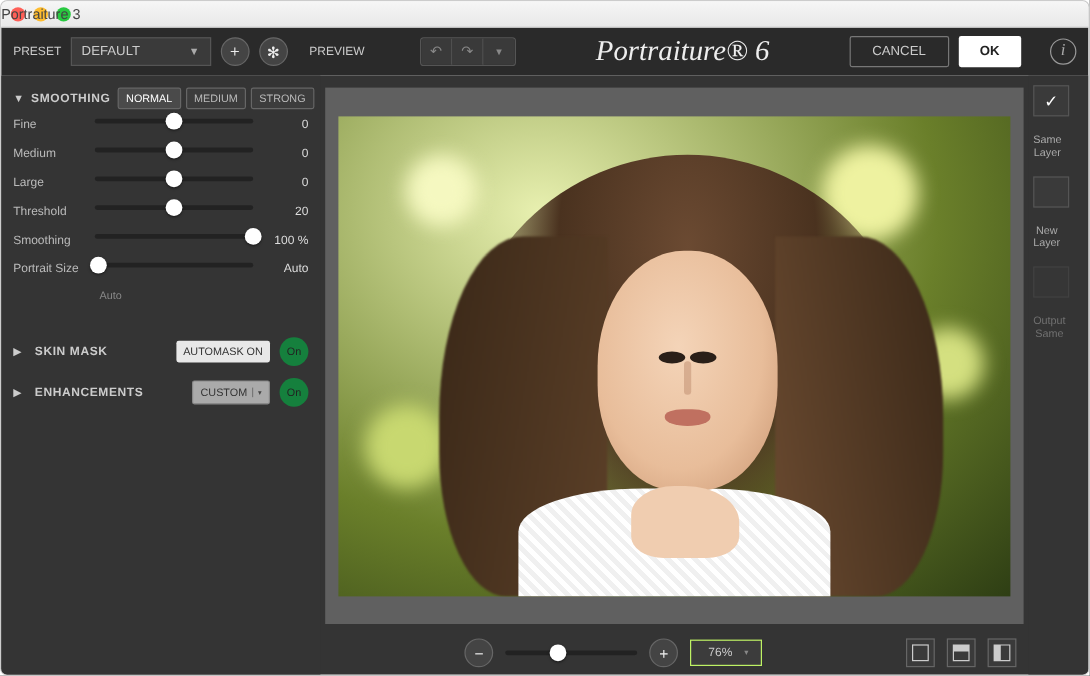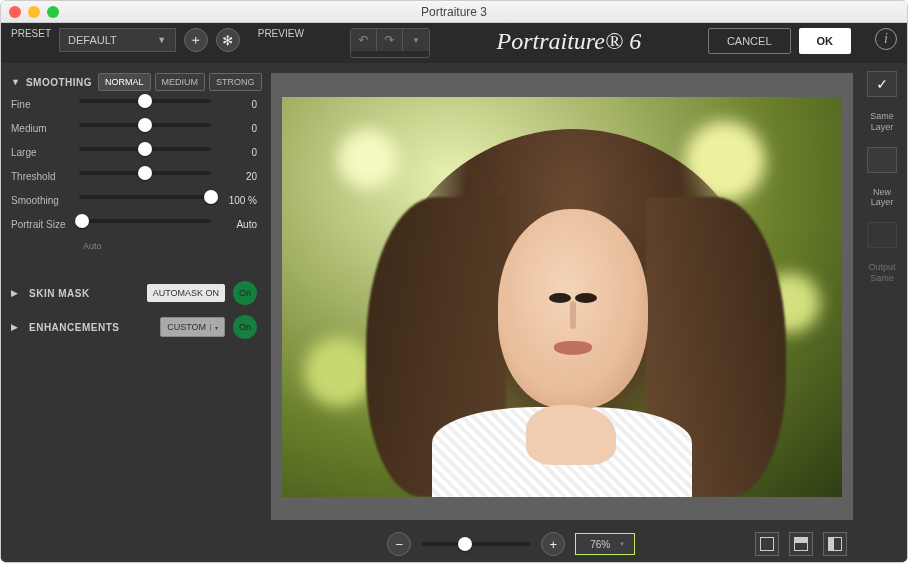--- a/index.html
+++ b/index.html
@@ -3,41 +3,41 @@
 <meta charset="utf-8">
 <style>
 * { box-sizing:border-box; margin:0; padding:0; font-family:-apple-system,Helvetica,Arial,sans-serif; }
 body { width:908px; height:563px; background:#fff; overflow:hidden; border:1px solid #ccc; border-radius:6px; }
 
 
 .tbar { height:22px; background:linear-gradient(#f6f6f6,#e8e8e8); border-bottom:1px solid #ccc; display:flex; align-items:center; position:relative; }
 .traffic { display:flex; gap:7px; margin-left:8px; }
 .dot { width:12px; height:12px; border-radius:50%; }
 .dot.r{background:#ff5f57}.dot.y{background:#ffbd2e}.dot.g{background:#28c940}
-.ttitle { position:absolute; left:0; right:0; text-align:center; font-size:12px; color:#444; }
-
-
-.hbar { height:40px; background:#2a2a2a; display:flex; padding:5px 10px; color:#ccc; font-size:11px; gap:8px; }
+.ttitle { position:absolute; left:0; right:0; text-align:left; font-size:12px; color:#444; }
+
+
+.hbar { height:40px; background:#2a2a2a; display:flex; align-items:center; padding:16px 10px; color:#ccc; font-size:11px; gap:8px; }
 .lbl { text-transform:uppercase; font-size:10px; color:#ccc; }
 .sel { height:24px; background:#3a3a3a; border:1px solid #555; color:#ccc; display:flex; align-items:center; padding:0 8px; gap:40px; position:relative; }
 .sel .chev { width:10px; text-align:center; color:#aaa; font-size:9px; }
 .rbtn { width:24px; height:24px; border-radius:50%; background:#444; border:1px solid #666; color:#eee; display:flex; align-items:center; justify-content:center; font-size:13px; cursor:pointer; }
 .seg3 { display:flex; border:1px solid #555; border-radius:3px; overflow:hidden; }
 .seg3 > div { width:26px; height:22px; background:#3a3a3a; display:flex; align-items:center; justify-content:center; color:#888; font-size:12px; border-right:1px solid #555; cursor:pointer; }
 .seg3 > div:last-child{border-right:none}
 .brand { font-family:"Brush Script MT",cursive; font-size:24px; font-style:italic; color:#eee; white-space:nowrap; flex:1; text-align:center; }
 .tbtn { height:26px; padding:0 18px; font-size:11px; border:1px solid #777; background:#2a2a2a; color:#ccc; border-radius:2px; display:flex; align-items:center; cursor:pointer; }
 .tbtn.pri { background:#fff; color:#222; border:none; font-weight:bold; }
 .info { width:22px; height:22px; border:1.5px solid #999; border-radius:50%; display:flex; align-items:center; justify-content:center; font-style:italic; font-family:serif; color:#aaa; cursor:pointer; font-size:14px;}
 
 
 .main { display:flex; height:calc(563px - 22px - 40px); background:#343434; }
 .side { width:266px; background:#343434; padding:10px; color:#ccc; font-size:11px; }
 .center { flex:1; display:flex; flex-direction:column; }
-.rcol { width:50px; background:#343434; padding:8px 4px; display:flex; flex-direction:column; align-items:center; gap:14px; color:#aaa; font-size:9px; }
+.rcol { width:50px; background:#343434; padding:8px 4px; display:flex; flex-direction:column; align-items:flex-start; gap:14px; color:#aaa; font-size:9px; }
 
 
 .secHead { display:flex; align-items:center; gap:6px; margin-bottom:8px; }
 .tri { font-size:9px; color:#ccc; cursor:pointer; width:10px; display:inline-block; transform-origin:center;}
 .tri.open{transform:rotate(0deg)}
 .secTitle { font-size:10px; font-weight:bold; letter-spacing:.5px; text-transform:uppercase; }
 .chipRow { display:flex; gap:4px; margin-left:auto; }
 .chip { font-size:9px; padding:3px 6px; border:1px solid #666; background:#3c3c3c; color:#bbb; border-radius:2px; cursor:pointer; text-transform:uppercase;}
 .chip.on { background:#4a4a4a; color:#fff; }
 .sRow { display:flex; align-items:flex-start; gap:8px; height:24px; }

